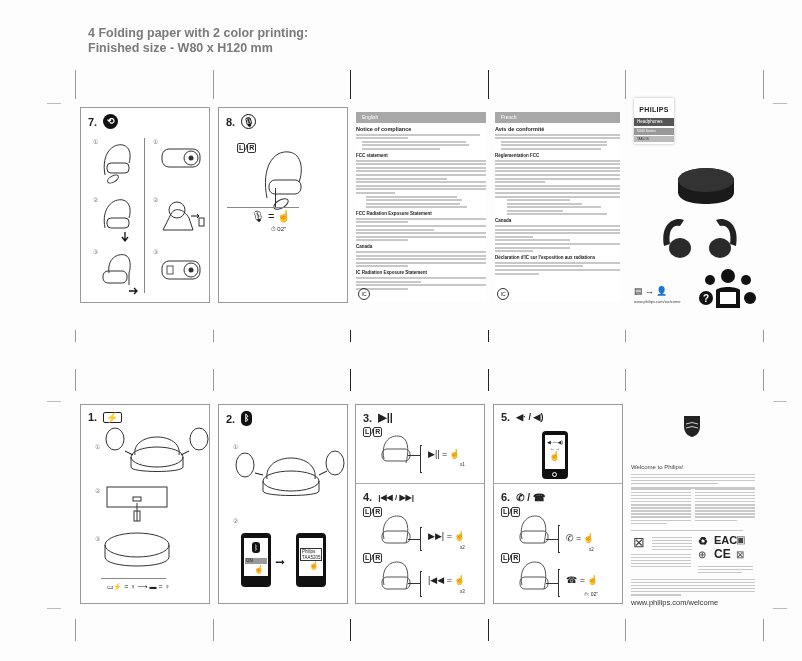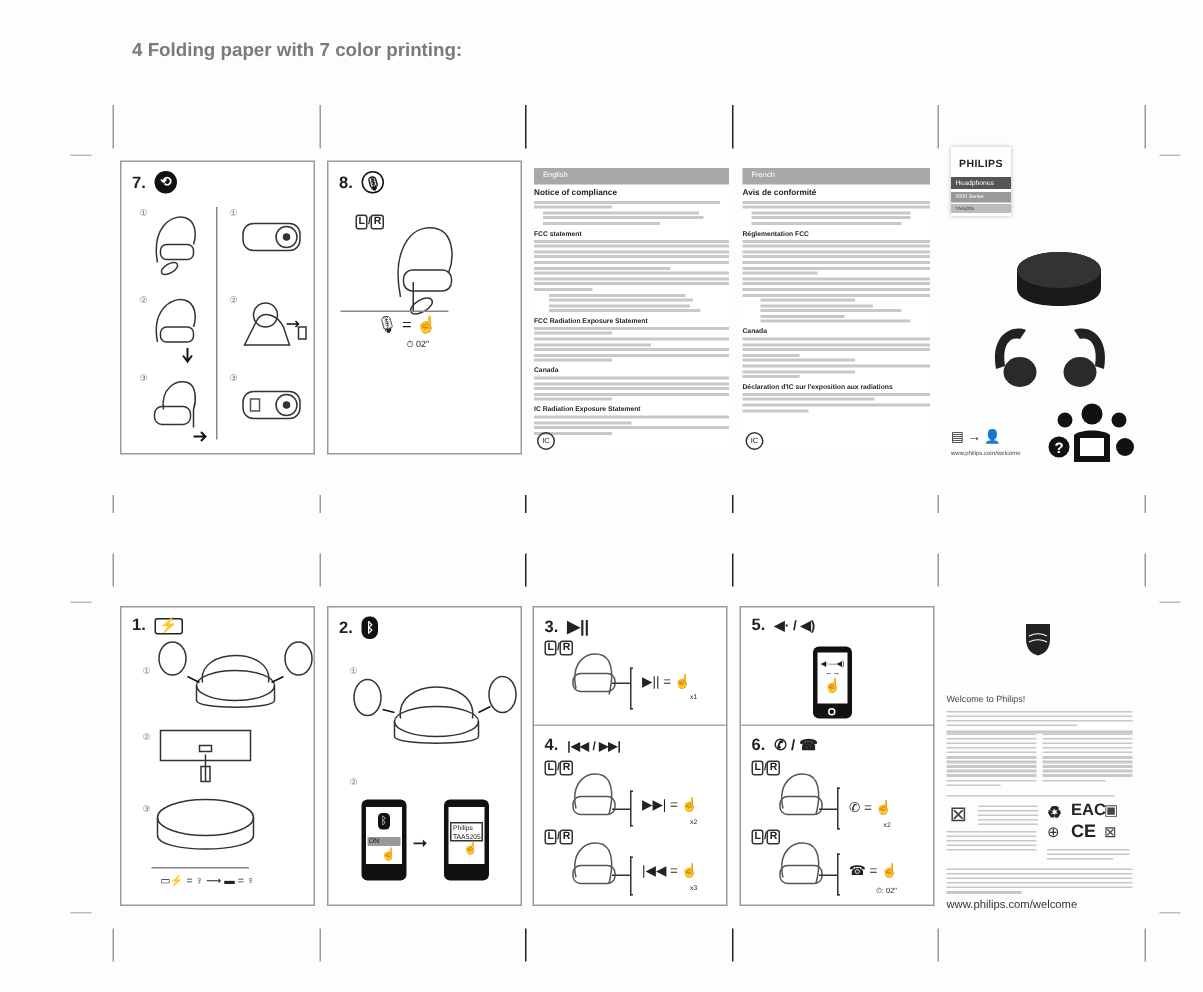--- a/index.html
+++ b/index.html
@@ -20,21 +20,22 @@
 .h{font-size:5.5px;font-weight:bold;margin-top:3px}
 .line{height:2px;background:#c8c8c8;margin-top:1.6px}
 .fcc{position:absolute;width:12px;height:12px;border:1px solid #333;border-radius:50%;font-size:5px;text-align:center;line-height:10px}
 svg{position:absolute;overflow:visible}
 .sep{position:absolute;height:1px;background:#aaa}
 </style>
 </head>
 <body>
 
 <div class="title">
-  <div>4 Folding paper with 7 color printing:</div>
+  <div>4 Folding paper with 2 color printing:</div>
+  <div>Finished size - W80 x H120 mm</div>
 </div>
 
 <div class="vmark" style="left:75px;top:70px;height:29px"></div>
 <div class="vmark" style="left:213px;top:70px;height:29px"></div>
 <div class="vmark dark" style="left:350px;top:70px;height:29px"></div>
 <div class="vmark dark" style="left:488px;top:70px;height:29px"></div>
 <div class="vmark" style="left:625px;top:70px;height:29px"></div>
 <div class="vmark" style="left:763px;top:70px;height:29px"></div>
 <div class="hmark" style="left:47px;top:103px"></div>
 <div class="hmark" style="left:773px;top:103px"></div>

